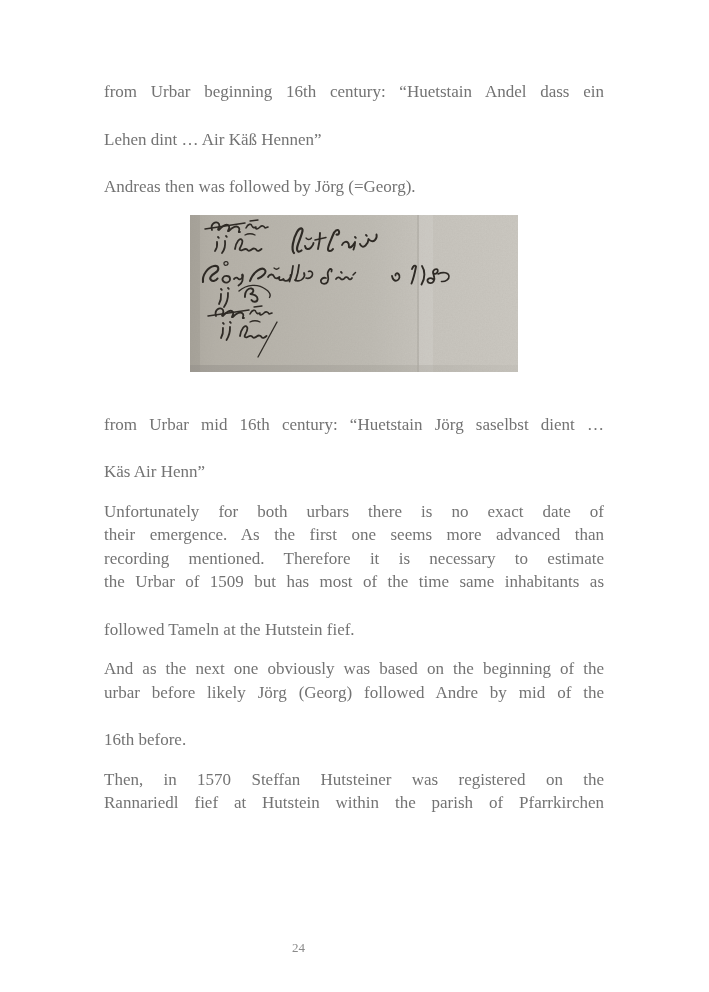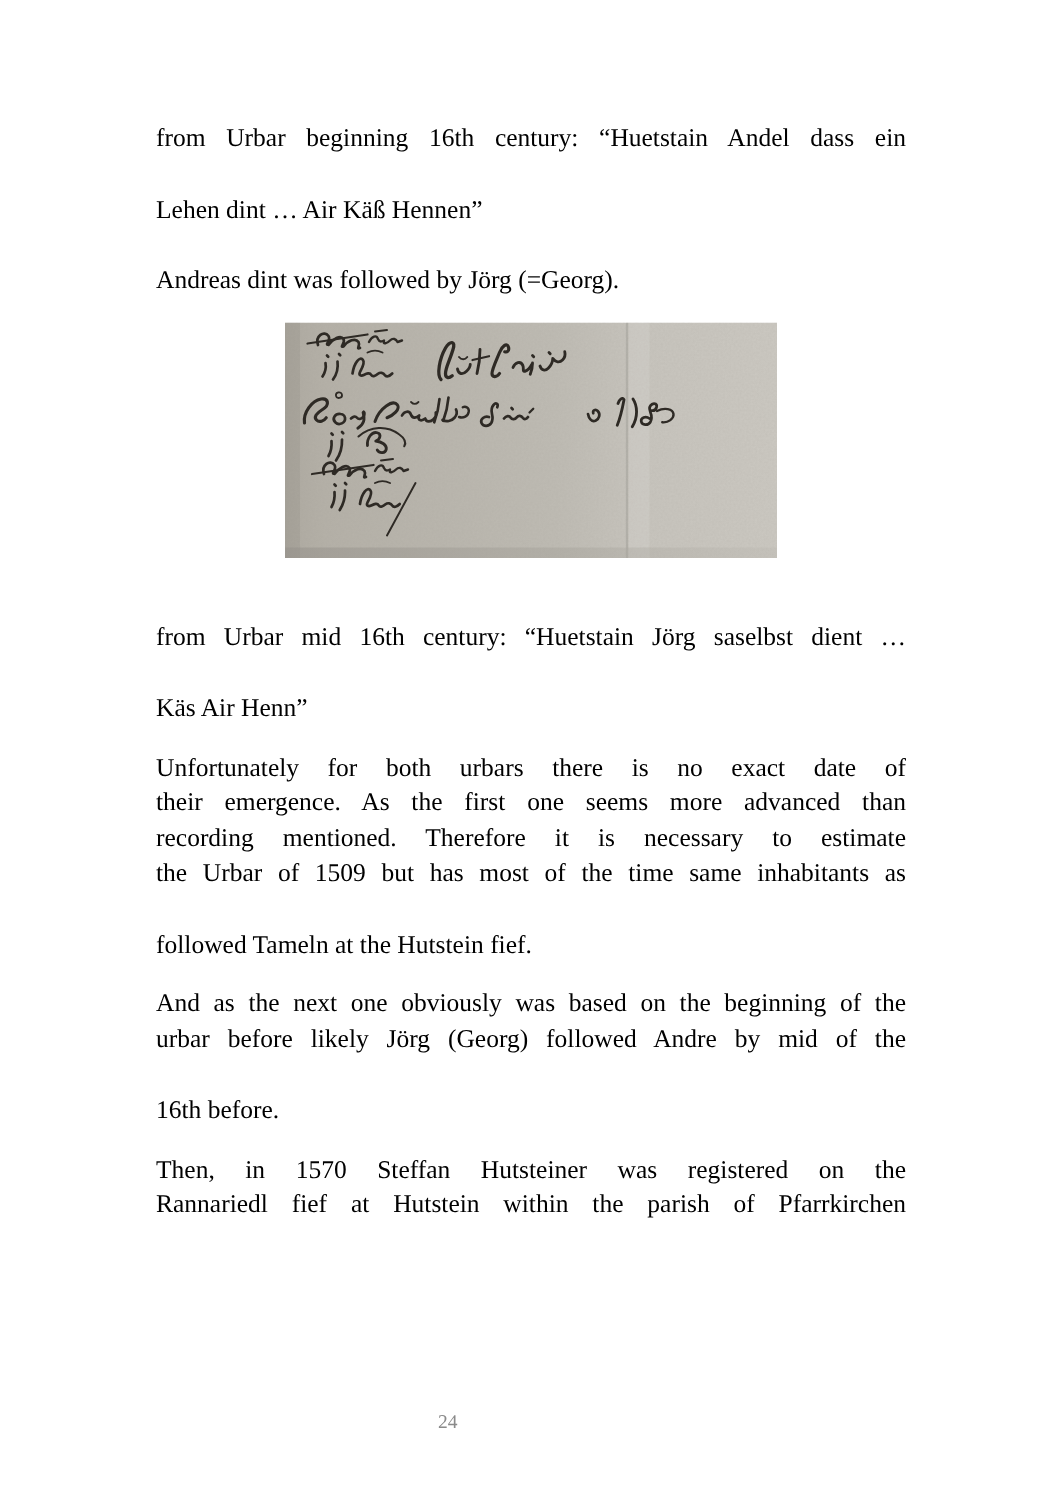--- a/index.html
+++ b/index.html
@@ -10,21 +10,21 @@
     position: relative;
     overflow: hidden;
     font-family: "Liberation Serif", serif;
   }
   main.page-body {
     padding: 80px 105px 0 104px;
   }
   .para {
     font-size: 17px;
     line-height: 23.5px;
-    color: #000000;
+    color: #737373;
     margin: 0 0 16px 0;
   }
   .para .line {
     text-align: justify;
     text-align-last: justify;
   }
   .para .line.para-last {
     text-align-last: left;
     margin-top: 24px;
   }
@@ -51,21 +51,21 @@
 <body>
 
 <main class="page-body">
 
   <section>
     <div class="para">
         <div class="line">from Urbar beginning 16th century: “Huetstain  Andel dass ein</div>
         <div class="line para-last">Lehen dint … Air Käß Hennen”</div>
       </div>
     <div class="para">
-        <div class="line para-last">Andreas dint was followed by Jörg (=Georg).</div>
+        <div class="line para-last">Andreas then was followed by Jörg (=Georg).</div>
       </div>
   </section>
 
   <figure class="manuscript">
     <svg width="328" height="157" viewBox="0 0 328 157" xmlns="http://www.w3.org/2000/svg">
       <defs>
         <linearGradient id="paper" x1="0" y1="0" x2="1" y2="0">
           <stop offset="0" stop-color="#aeaaa1"></stop>
           <stop offset="0.08" stop-color="#b5b1a8"></stop>
           <stop offset="0.55" stop-color="#bfbcb4"></stop>

